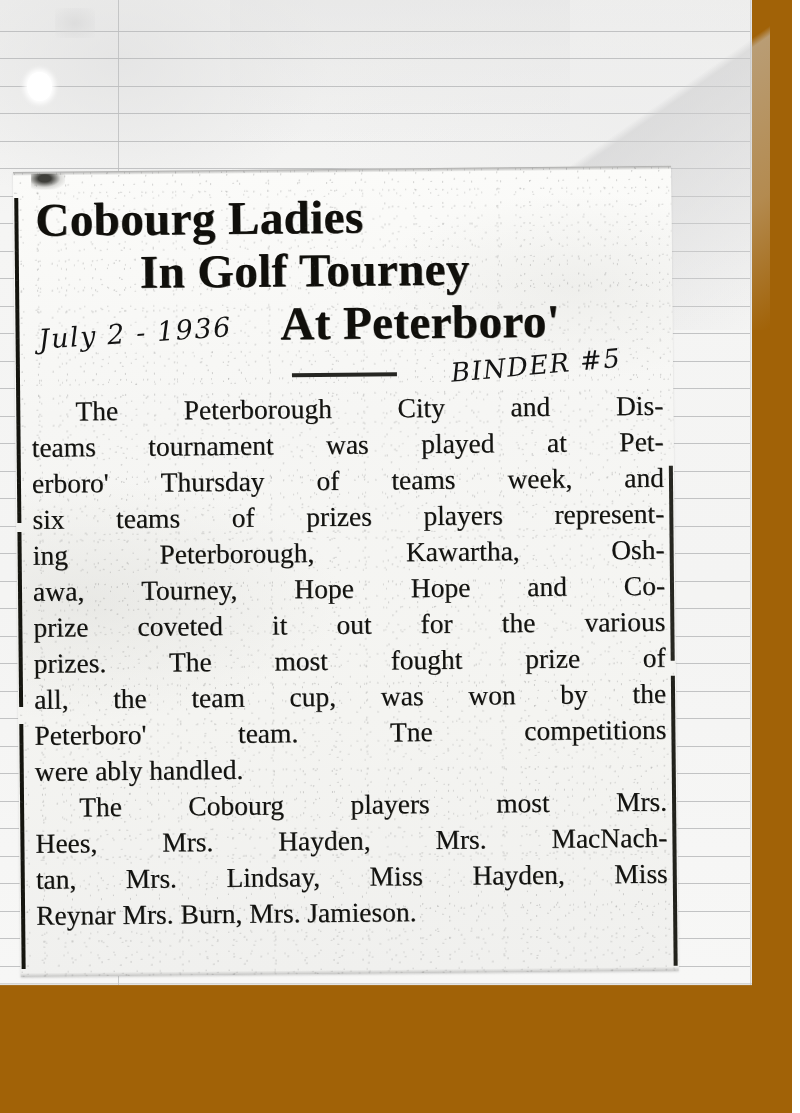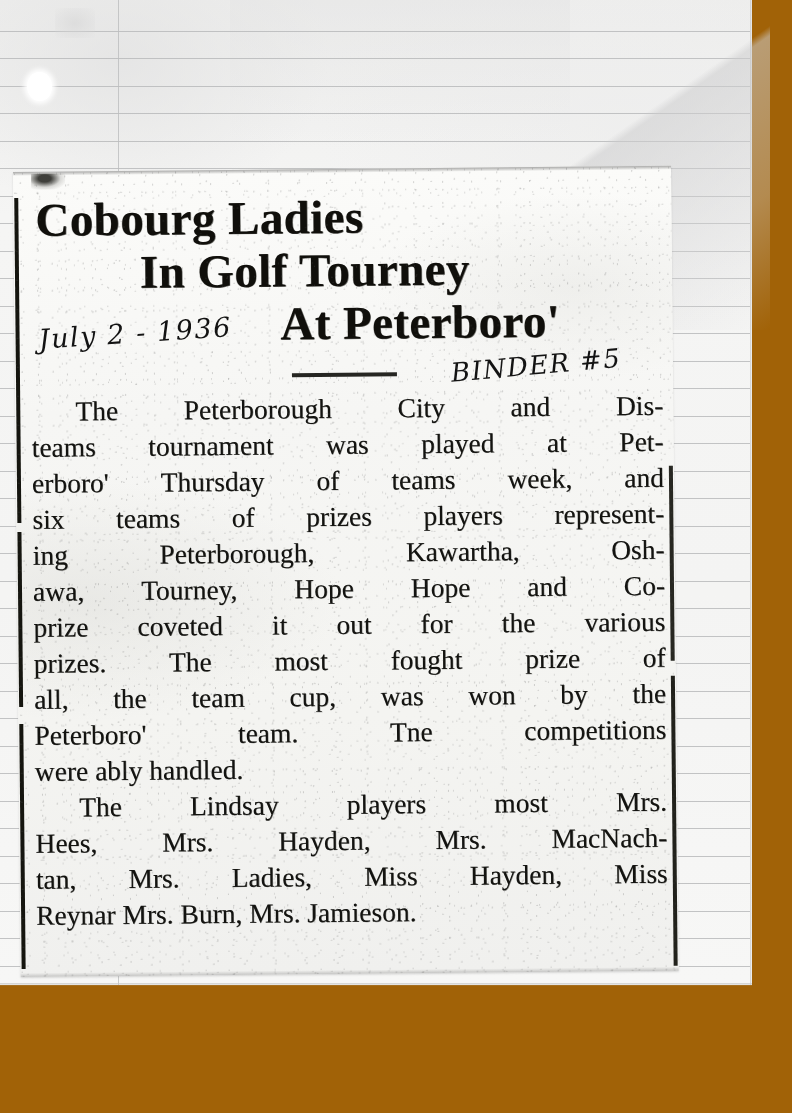--- a/index.html
+++ b/index.html
@@ -431,38 +431,38 @@
         <span>Peterboro'</span>
         <span>team.</span>
         <span>Tne</span>
         <span>competitions</span>
       </div>
 
       <div class="body-line">were ably handled.</div>
 
       <div class="body-line justified indent-first">
         <span>The</span>
-        <span>Lindsay</span>
+        <span>Cobourg</span>
         <span>players</span>
         <span>most</span>
         <span>Mrs.</span>
       </div>
 
       <div class="body-line justified">
         <span>Hees,</span>
         <span>Mrs.</span>
         <span>Hayden,</span>
         <span>Mrs.</span>
         <span>MacNach-</span>
       </div>
 
       <div class="body-line justified">
         <span>tan,</span>
         <span>Mrs.</span>
-        <span>Ladies,</span>
+        <span>Lindsay,</span>
         <span>Miss</span>
         <span>Hayden,</span>
         <span>Miss</span>
       </div>
 
       <div class="body-line">Reynar Mrs. Burn, Mrs. Jamieson.</div>
 
     </div>
 
     <div id="clip-speckle"></div>

